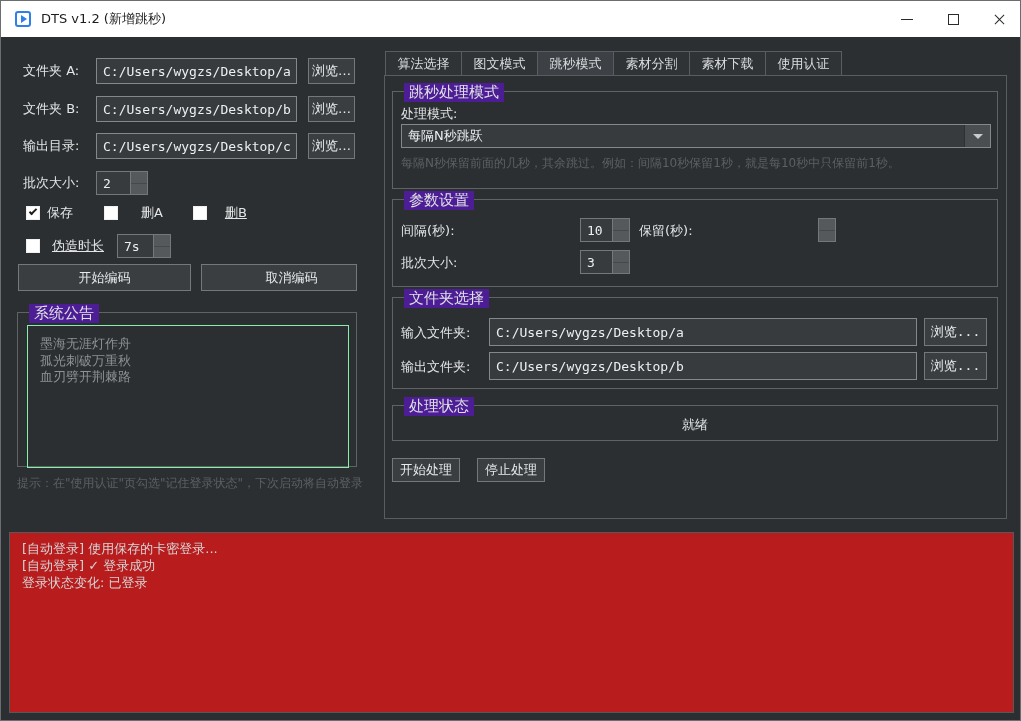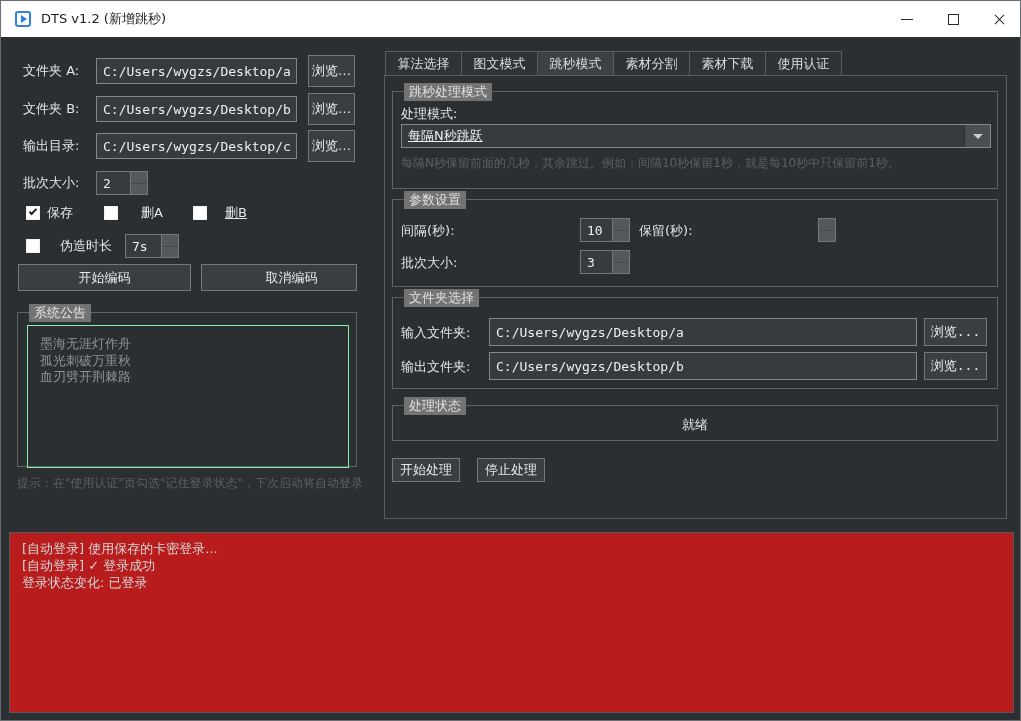--- a/index.html
+++ b/index.html
@@ -20,42 +20,42 @@
   .glyph-close i:first-child { transform:rotate(45deg); }
   .glyph-close i:last-child { transform:rotate(-45deg); }
 
   
   .label { font-size:13px; color:#e3e5e7; white-space:nowrap; }
   .dimtext { font-size:12px; color:#5c6063; white-space:nowrap; }
   .text-input { background:#373b3e; border:1px solid #85888b; color:#edeff1; font-family:"DejaVu Sans Mono", monospace; font-size:13px; display:flex; align-items:center; padding:0 6px; white-space:nowrap; overflow:hidden; }
   .caret { display:inline-block; width:1px; height:14px; background:#e8eaec; margin-left:1px; }
   .btn { background:#3a3e41; border:1px solid #75787b; color:#e8eaec; font-size:13px; display:flex; align-items:center; justify-content:center; white-space:nowrap; }
   .group { position:absolute; border:1px solid #606366; }
-  .group-title { position:absolute; top:-9px; left:11px; background:#737373; padding:0 5px; font-size:13px; color:#dfe1e3; white-space:nowrap; }
+  .group-title { position:absolute; top:-9px; left:11px; background:#4c1d95; padding:0 5px; font-size:15px; color:#dfe1e3; white-space:nowrap; }
   .spin { display:flex; height:24px; }
   .spin .val { background:#373b3e; border:1px solid #75787b; border-right:none; color:#edeff1; font-family:"DejaVu Sans Mono", monospace; font-size:13px; display:flex; align-items:center; padding:0 6px; flex:1; }
   .spin .btns { width:18px; border:1px solid #75787b; background:#55595c; display:flex; flex-direction:column; }
   .spin .btns > div { flex:1; }
   .spin .btns .up { border-bottom:1px solid #45494c; }
   .cb { width:14px; height:14px; background:#ffffff; border:1px solid #f0f0f0; position:relative; flex:none; }
   .cb .check { position:absolute; left:2px; top:2px; width:8px; height:4px; border-left:2px solid #1d1d1d; border-bottom:2px solid #1d1d1d; transform:rotate(-45deg); }
 
   
   .lrow { position:absolute; left:22px; width:332px; height:26px; display:flex; align-items:center; }
   .lrow .label { width:73px; }
   .lrow .text-input { flex:1; height:26px; }
-  .lrow .btn { width:47px; height:32px; margin-left:11px; }
+  .lrow .btn { width:47px; height:26px; margin-left:11px; }
 
   
   .tab { position:absolute; top:50px; height:25px; width:77px; background:#303336; border:1px solid #5a5d60; color:#dcdee0; font-size:13px; display:flex; align-items:center; justify-content:center; }
   .tab.active { background:#3d4145; z-index:2; }
   #tab-pane { position:absolute; left:383px; top:74px; width:623px; height:444px; border:1px solid #5a5d60; }
 
   .combo { position:absolute; display:flex; background:#373b3e; border:1px solid #85888b; align-items:center; }
-  .combo .sel { flex:1; color:#edeff1; font-size:13px; padding:0 6px; white-space:nowrap;text-decoration:underline; }
+  .combo .sel { flex:1; color:#edeff1; font-size:13px; padding:0 6px; white-space:nowrap; }
   .combo .arrow-box { width:26px; align-self:stretch; background:#4a4e51; border-left:1px solid #2e3134; display:flex; align-items:center; justify-content:center; }
   .combo .tri { width:0; height:0; border-left:5px solid transparent; border-right:5px solid transparent; border-top:5px solid #c9cbcd; }
 
   
   #announce-list { position:absolute; left:9px; top:12px; width:322px; height:143px; border:1px solid #86efac; padding:10px 12px; }
   #announce-list div { font-size:13px; line-height:16.5px; color:#8e9296; }
 
   
   #log { position:absolute; left:8px; top:531px; width:1005px; height:181px; background:#b91c1c; border:1px solid #56595c; padding:7px 12px; overflow:hidden; }
   #log div { font-size:13px; line-height:17px; color:#d3d5d7; white-space:pre; }
@@ -120,21 +120,21 @@
       </div>
     <div class="label" style="margin-left:7px;">保存</div>
     <div class="cb" style="margin-left:31px;"></div>
     <div class="label" style="margin-left:23px;">删A</div>
     <div class="cb" style="margin-left:30px;"></div>
     <div class="label" style="margin-left:18px;text-decoration:underline;">删B</div>
   </div>
 
   <div style="position:absolute; left:25px; top:232px; display:flex; align-items:center; height:26px;">
     <div class="cb"></div>
-    <div class="label" style="margin-left:20px;">伪造时长</div>
+    <div class="label" style="margin-left:12px;text-decoration:underline;">伪造时长</div>
     <div class="spin" style="width:54px; margin-left:13px;">
       <div class="val">7s</div>
       <div class="btns">
           <div class="up"></div>
           <div></div>
         </div>
     </div>
   </div>
 
   <div class="btn" style="position:absolute; left:17px; top:263px; width:173px; height:27px;">开始编码</div>

